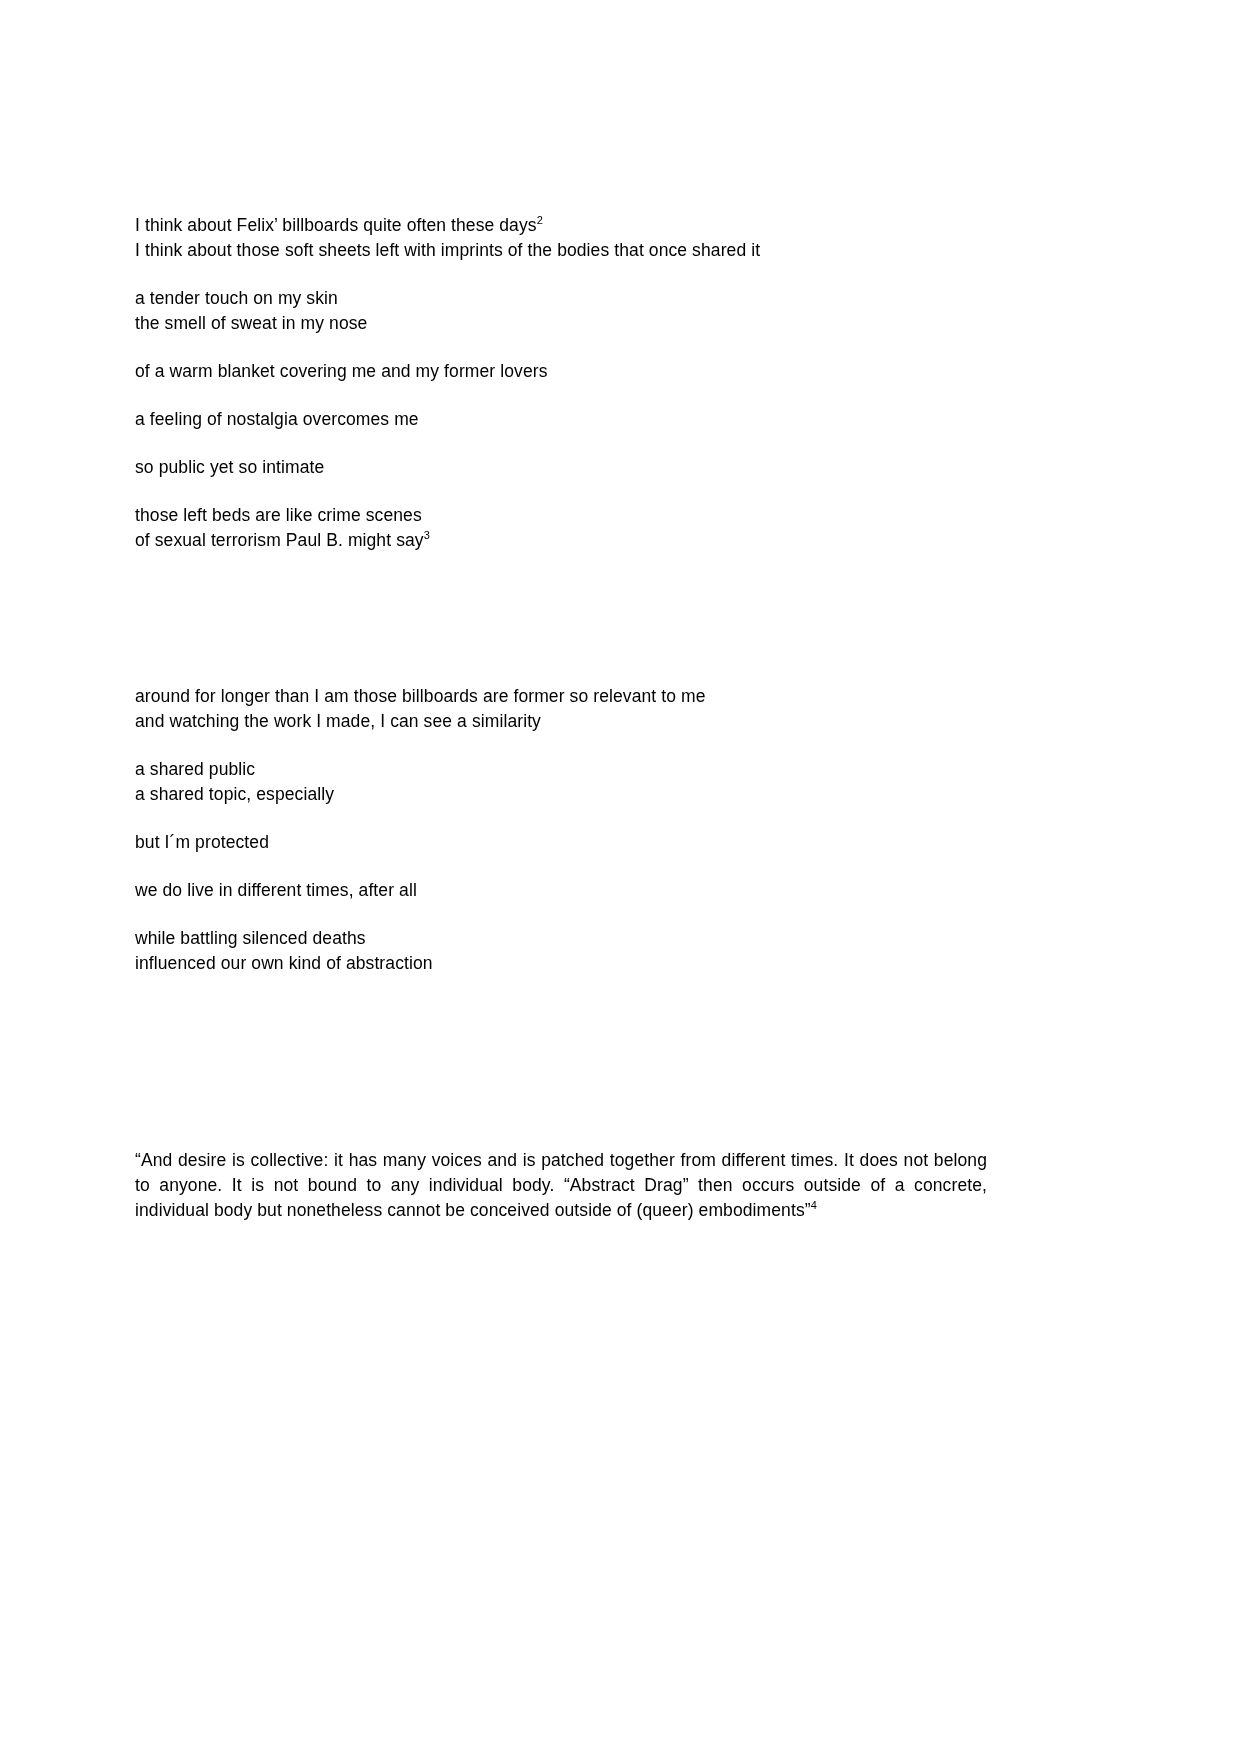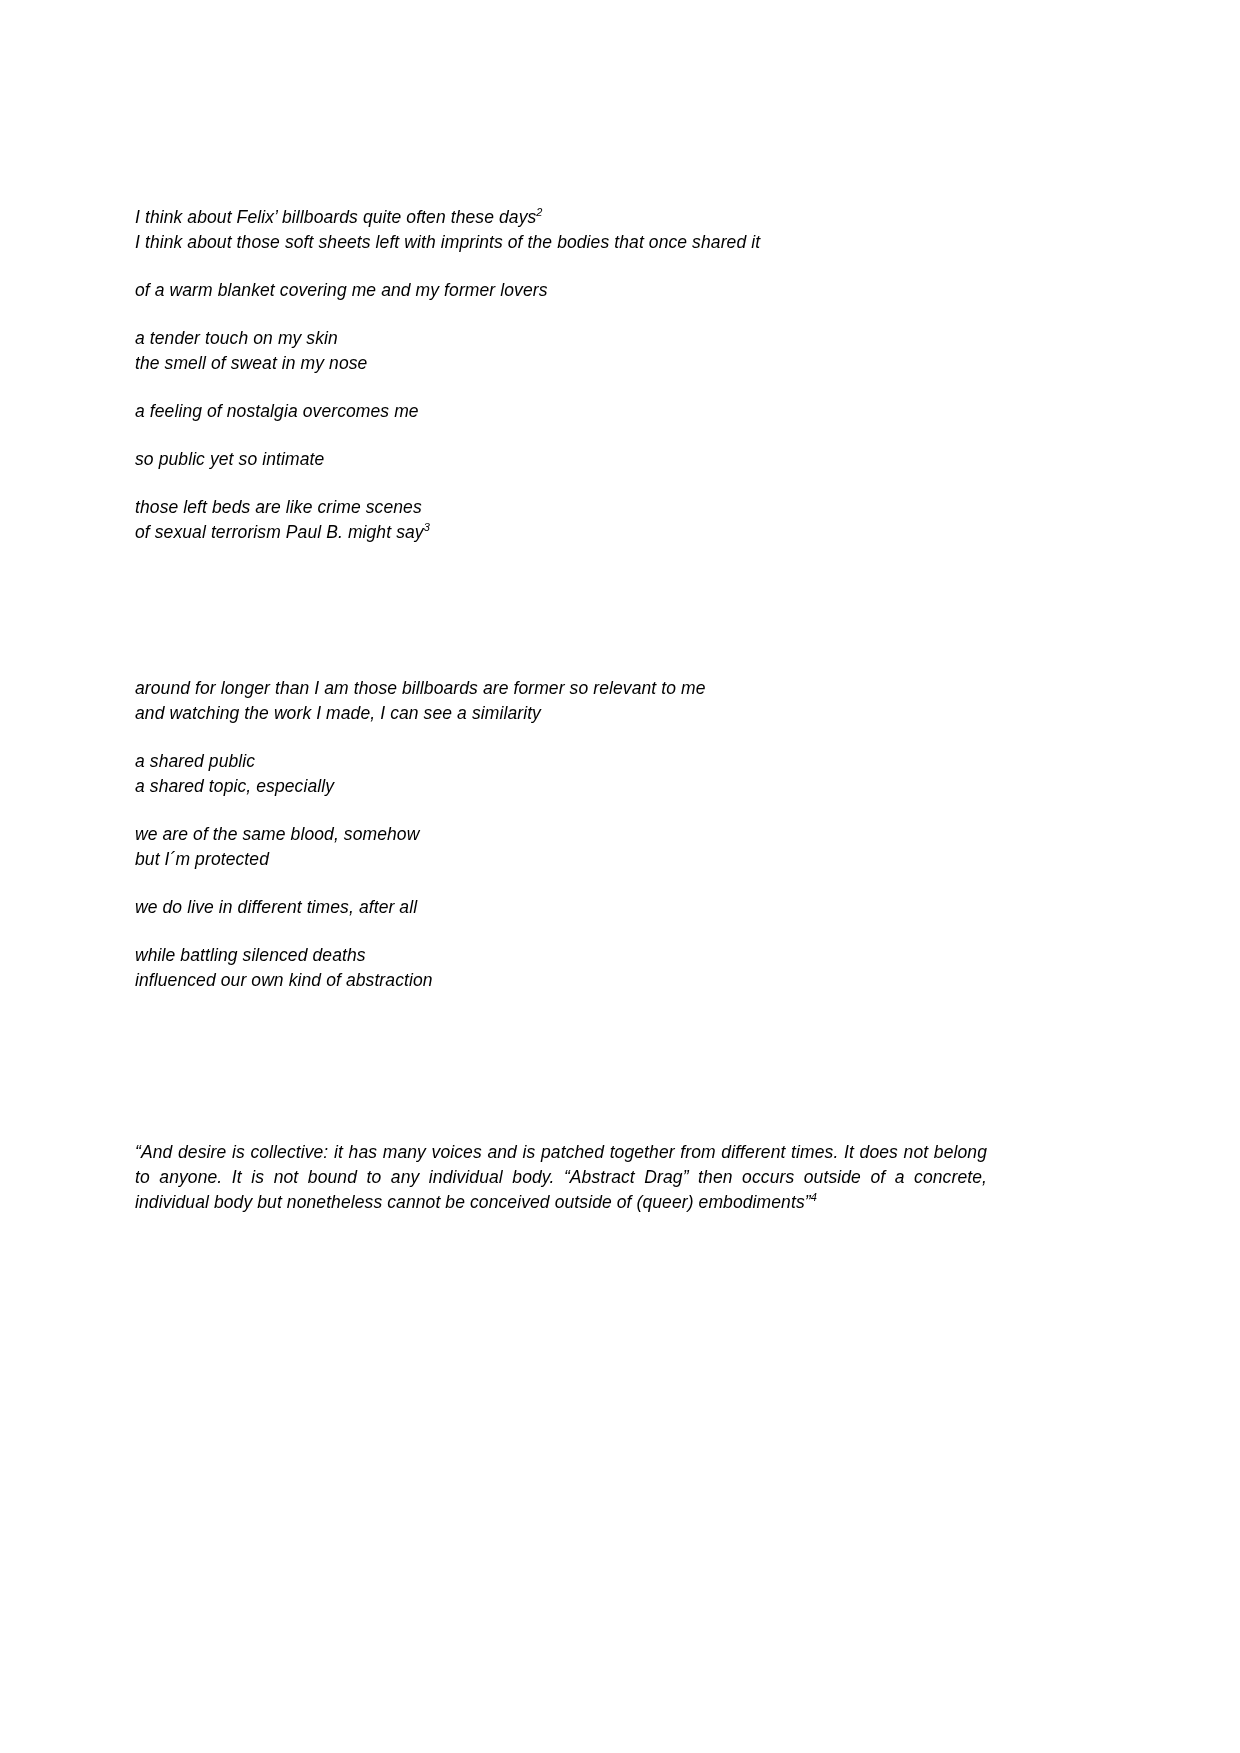--- a/index.html
+++ b/index.html
@@ -21,22 +21,21 @@
     left: 135px;
     width: 852px;
     font-size: 17.5px;
     line-height: 25px;
     letter-spacing: 0.1px;
   }
   .sec-0 { top: 201px; }
   .sec-1 { top: 672px; }
   .sec-2 { top: 1136px; }
   .stanza {
-    margin: 4px 0 23px 0;
-    font-style: italic;
+    margin: 12px 0 23px 0;
   }
   .stanza:last-child { margin-bottom: 0; }
   .line { }
   .line.justified {
     text-align: justify;
   }
   sup.fn {
     font-size: 11px;
     line-height: 0;
     vertical-align: super;
@@ -45,25 +44,25 @@
 </head>
 <body>
 
 <div class="page">
   <section class="poem-section sec-0">
       <div class="stanza">
         <div class="line">I think about Felix’ billboards quite often these days<sup class="fn">2</sup></div>
         <div class="line">I think about those soft sheets left with imprints of the bodies that once shared it</div>
       </div>
       <div class="stanza">
-        <div class="line">of a warm blanket covering me and my former lovers</div>
+        <div class="line">a tender touch on my skin</div>
+        <div class="line">the smell of sweat in my nose</div>
       </div>
       <div class="stanza">
-        <div class="line">a tender touch on my skin</div>
-        <div class="line">the smell of sweat in my nose</div>
+        <div class="line">of a warm blanket covering me and my former lovers</div>
       </div>
       <div class="stanza">
         <div class="line">a feeling of nostalgia overcomes me</div>
       </div>
       <div class="stanza">
         <div class="line">so public yet so intimate</div>
       </div>
       <div class="stanza">
         <div class="line">those left beds are like crime scenes</div>
         <div class="line">of sexual terrorism Paul B. might say<sup class="fn">3</sup></div>
@@ -72,21 +71,20 @@
   <section class="poem-section sec-1">
       <div class="stanza">
         <div class="line">around for longer than I am those billboards are former so relevant to me</div>
         <div class="line">and watching the work I made, I can see a similarity</div>
       </div>
       <div class="stanza">
         <div class="line">a shared public</div>
         <div class="line">a shared topic, especially</div>
       </div>
       <div class="stanza">
-        <div class="line">we are of the same blood, somehow</div>
         <div class="line">but I´m protected</div>
       </div>
       <div class="stanza">
         <div class="line">we do live in different times, after all</div>
       </div>
       <div class="stanza">
         <div class="line">while battling silenced deaths</div>
         <div class="line">influenced our own kind of abstraction</div>
       </div>
     </section>

